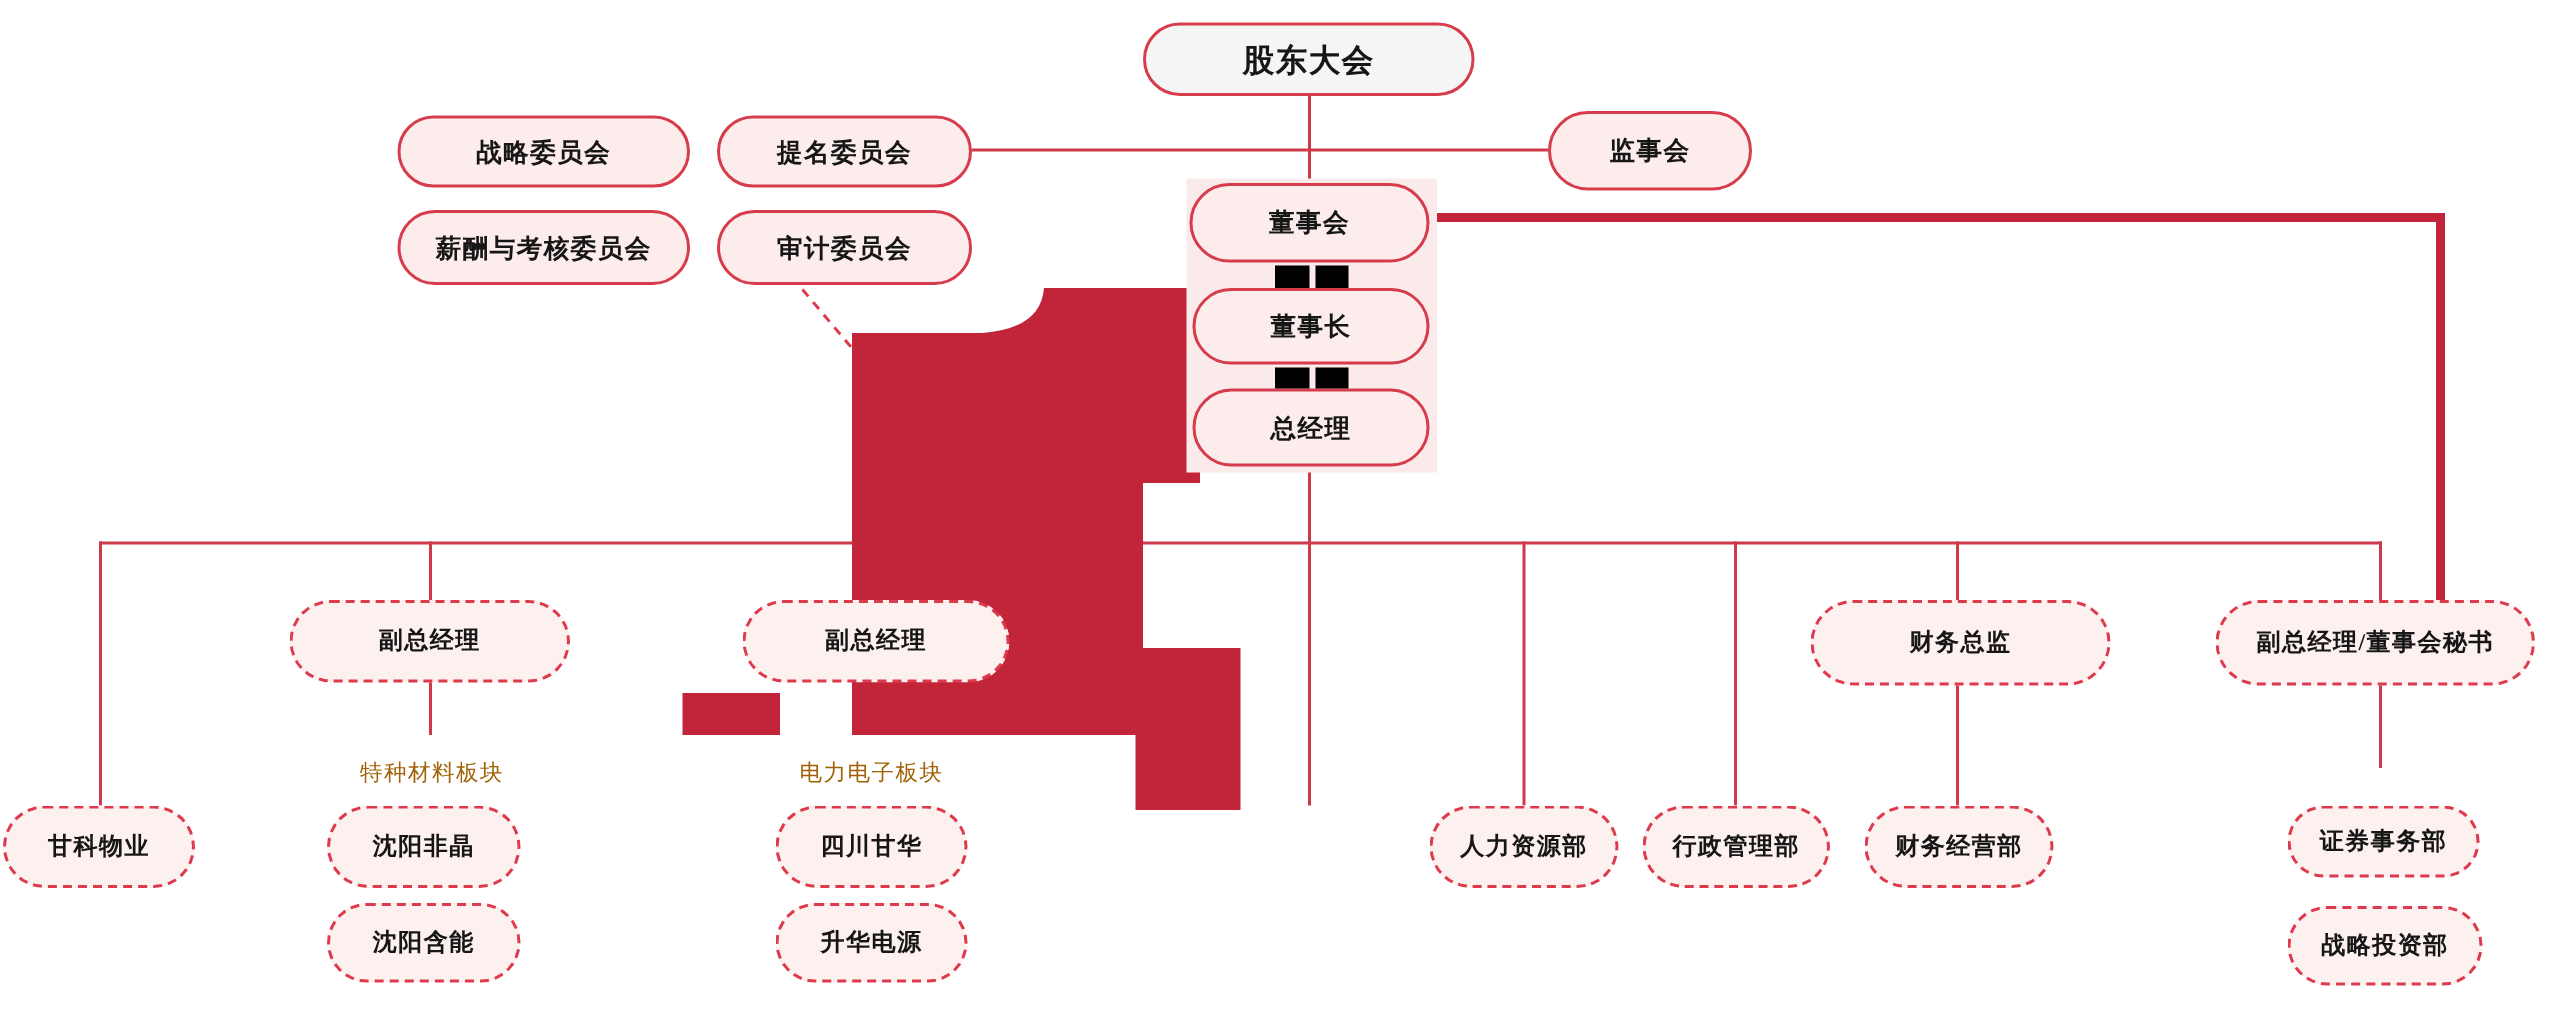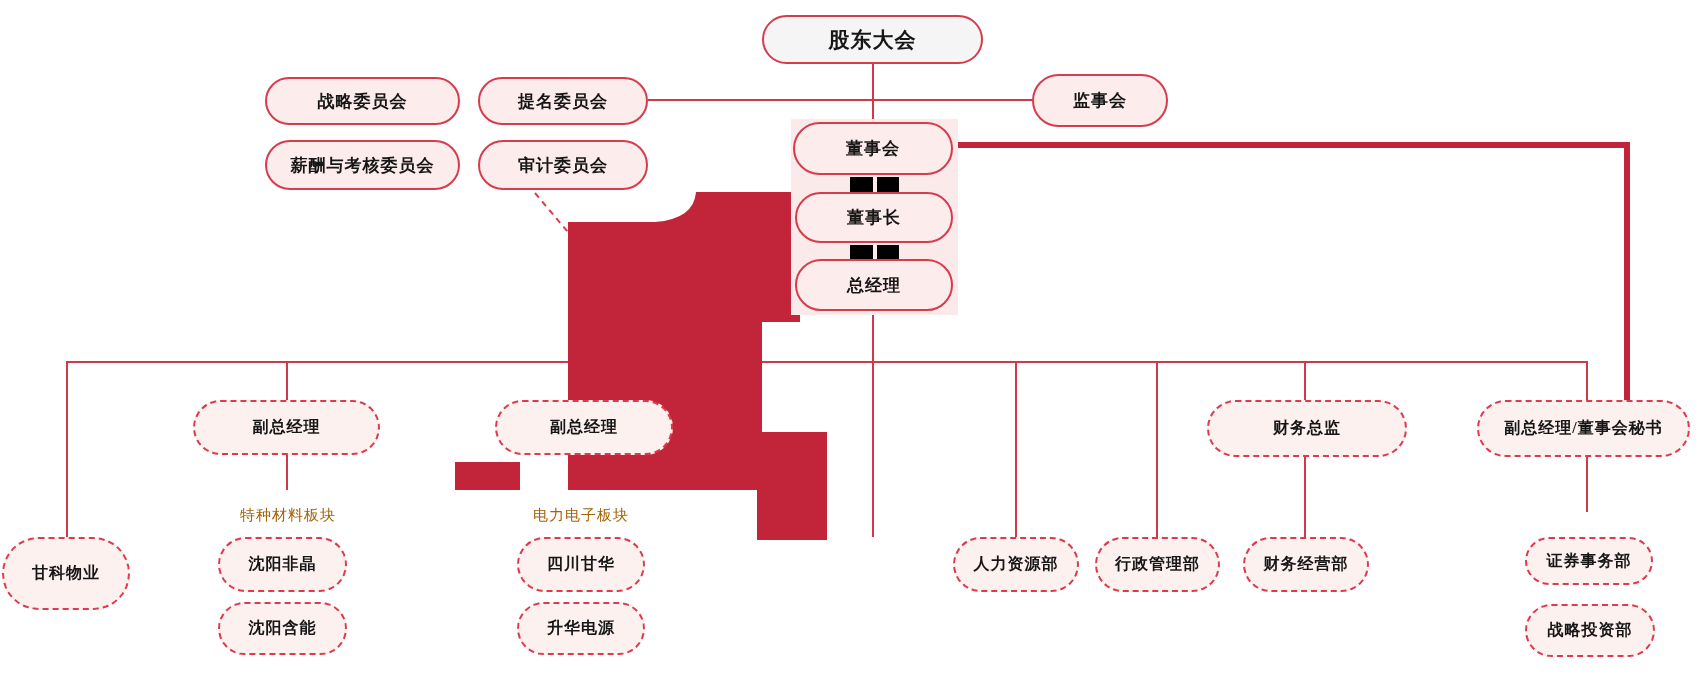--- a/index.html
+++ b/index.html
@@ -106,21 +106,21 @@
       </div>
       <div class="node dashed" style="left: 495px; top: 388px; width: 178px; height: 55px;">
         <span>副总经理</span>
       </div>
       <div class="node dashed" style="left: 1207px; top: 388px; width: 200px; height: 57px;">
         <span>财务总监</span>
       </div>
       <div class="node dashed" style="left: 1477px; top: 388px; width: 213px; height: 57px;">
         <span>副总经理/董事会秘书</span>
       </div>
-      <div class="node dashed" style="left: 2px; top: 525px; width: 128px; height: 73px;">
+      <div class="node dashed" style="left: 2px; top: 525px; width: 128px; height: 55px;">
         <span>甘科物业</span>
       </div>
       <div class="node dashed" style="left: 218px; top: 525px; width: 129px; height: 55px;">
         <span>沈阳非晶</span>
       </div>
       <div class="node dashed" style="left: 517px; top: 525px; width: 128px; height: 55px;">
         <span>四川甘华</span>
       </div>
       <div class="node dashed" style="left: 1095px; top: 525px; width: 125px; height: 55px;">
         <span>行政管理部</span>

